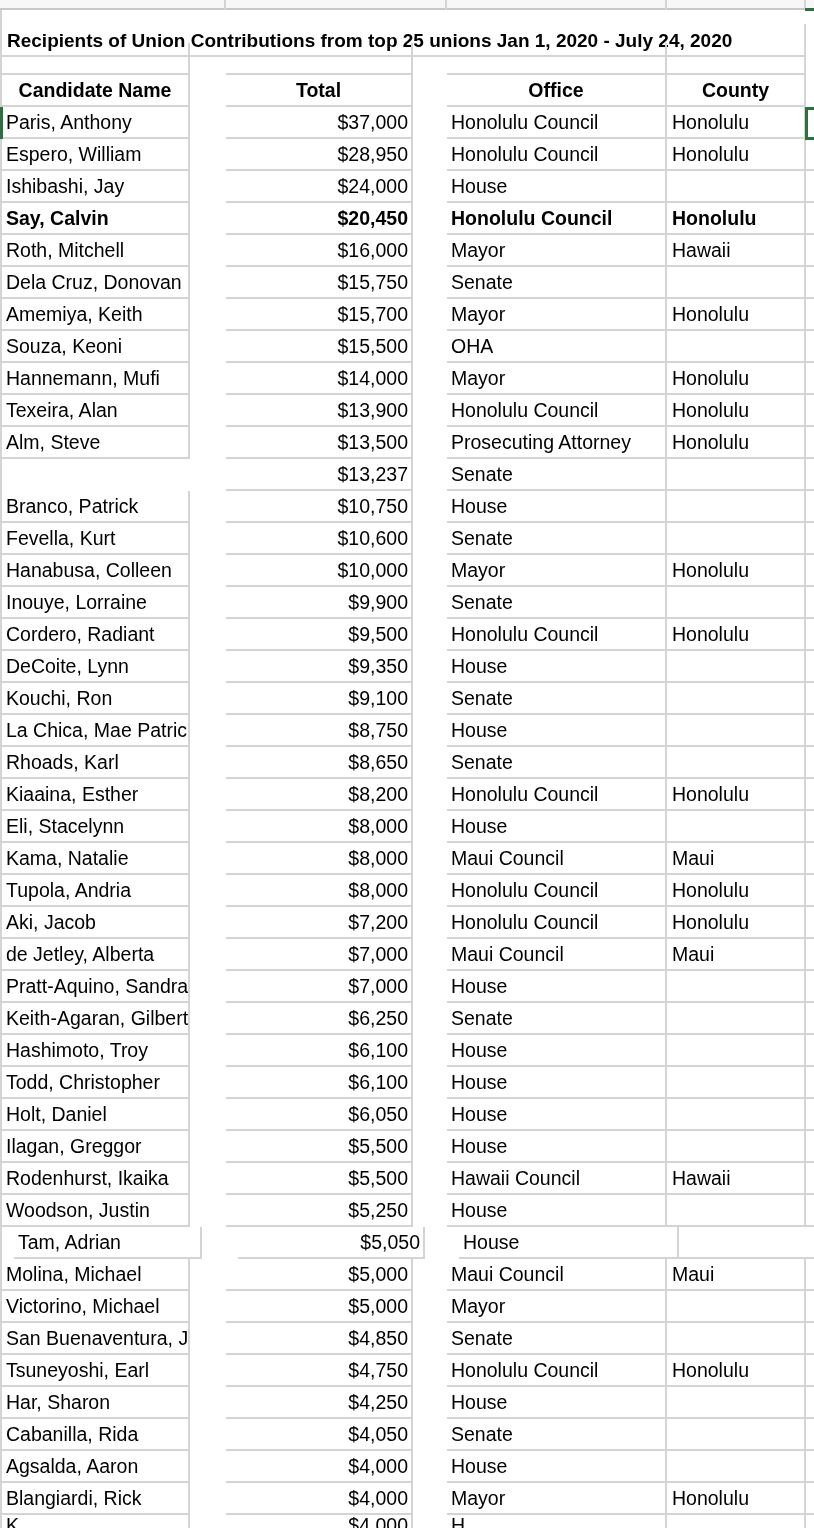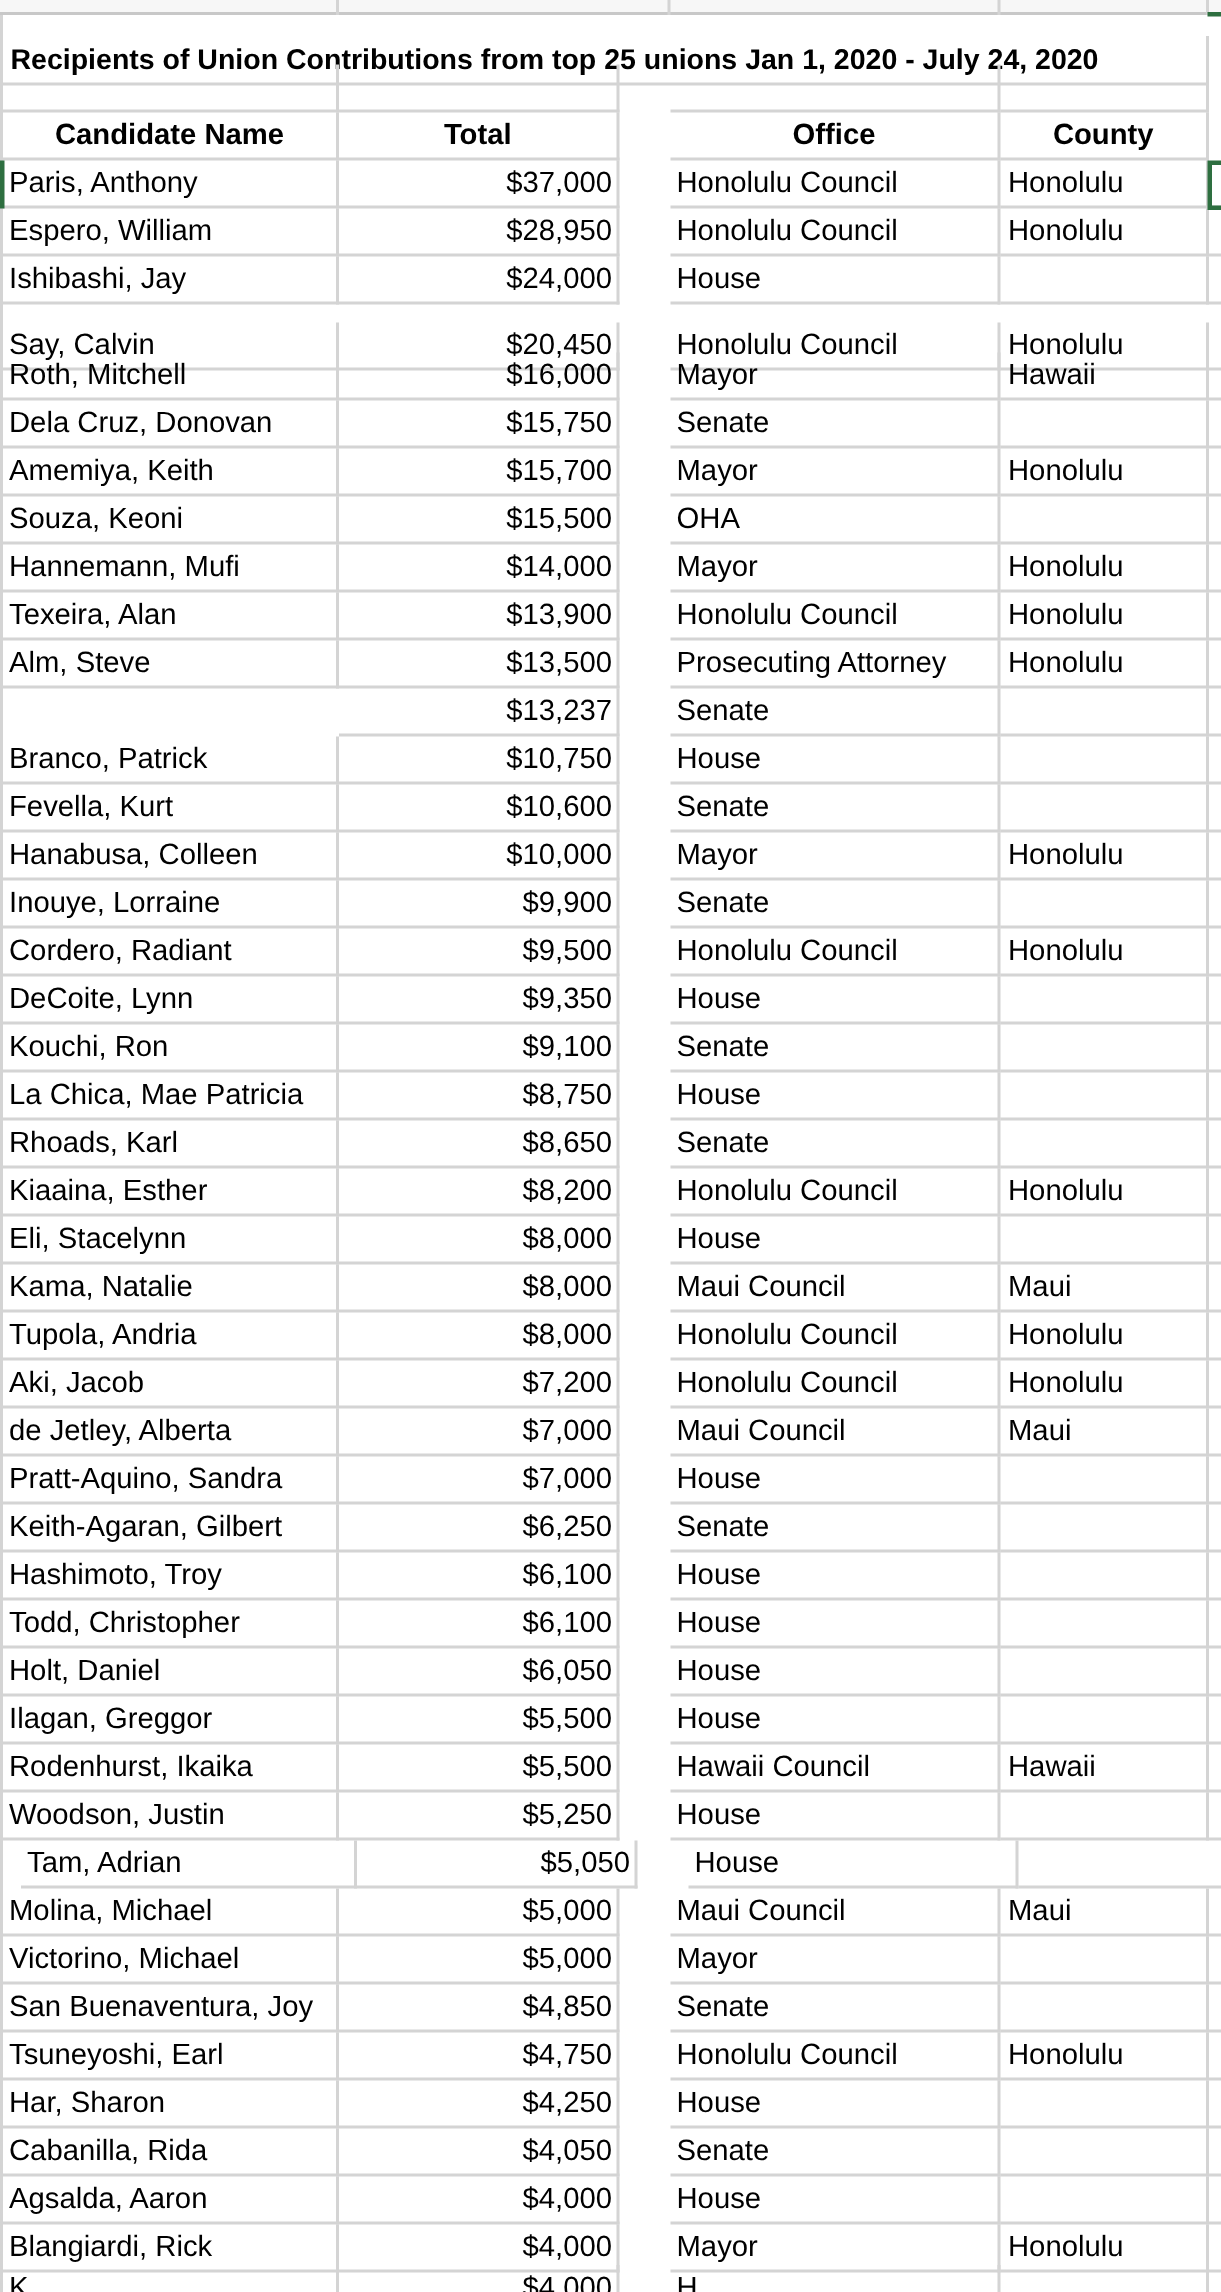--- a/index.html
+++ b/index.html
@@ -4,21 +4,21 @@
 <style>
   html, body { margin:0; padding:0; background:#ffffff; }
   body { width:814px; height:1528px; overflow:hidden; position:relative;
          font-family:"Liberation Sans", "DejaVu Sans", sans-serif; color:#000; }
   .sheet { position:absolute; left:0; top:0; width:814px; height:1528px; }
   .row { position:absolute; left:0; width:814px; height:32px; }
   .cell { position:absolute; top:0; height:32px; box-sizing:border-box;
           border-right:2px solid #d4d4d4; border-bottom:2px solid #d4d4d4;
           font-size:19.5px; line-height:30px; white-space:nowrap; overflow:hidden;
           padding:0 4px; }
-  .c0 { left:2px;   width:224px; }
+  .c0 { left:2px;   width:188px; }
   .c1 { left:226px; width:187px; text-align:right; padding-right:3px; }
   .c2 { left:447px; width:220px; padding-left:4px; }
   .c3 { left:667px; width:139px; padding-left:5px; }
   .c4 { left:806px; width:20px; }
   .leftgutter { position:absolute; left:0; top:0; width:2px; height:1528px; background:#d4d4d4; }
   .toprow { position:absolute; left:0; top:0; width:814px; height:10px;
             border-bottom:2px solid #c8c8c8; box-sizing:border-box; background:#f7f7f7; }
   .toprow .tc { position:absolute; top:0; height:10px; border-right:2px solid #d4d4d4; box-sizing:border-box; }
   .title { position:absolute; top:24px; left:2px; width:804px; height:33px; box-sizing:border-box;
            border-bottom:2px solid #d4d4d4; border-right:2px solid #d4d4d4;
@@ -74,21 +74,21 @@
         <div class="cell c3">Honolulu</div>
         <div class="cell c4"></div>
       </div>
       <div class="row" style="top: 171px;">
         <div class="cell c0">Ishibashi, Jay</div>
         <div class="cell c1">$24,000</div>
         <div class="cell c2">House</div>
         <div class="cell c3"></div>
         <div class="cell c4"></div>
       </div>
-      <div class="row" style="top: 215px;">
+      <div class="row" style="top: 203px; font-weight: bold;">
         <div class="cell c0">Say, Calvin</div>
         <div class="cell c1">$20,450</div>
         <div class="cell c2">Honolulu Council</div>
         <div class="cell c3">Honolulu</div>
         <div class="cell c4"></div>
       </div>
       <div class="row" style="top: 235px;">
         <div class="cell c0">Roth, Mitchell</div>
         <div class="cell c1">$16,000</div>
         <div class="cell c2">Mayor</div>

